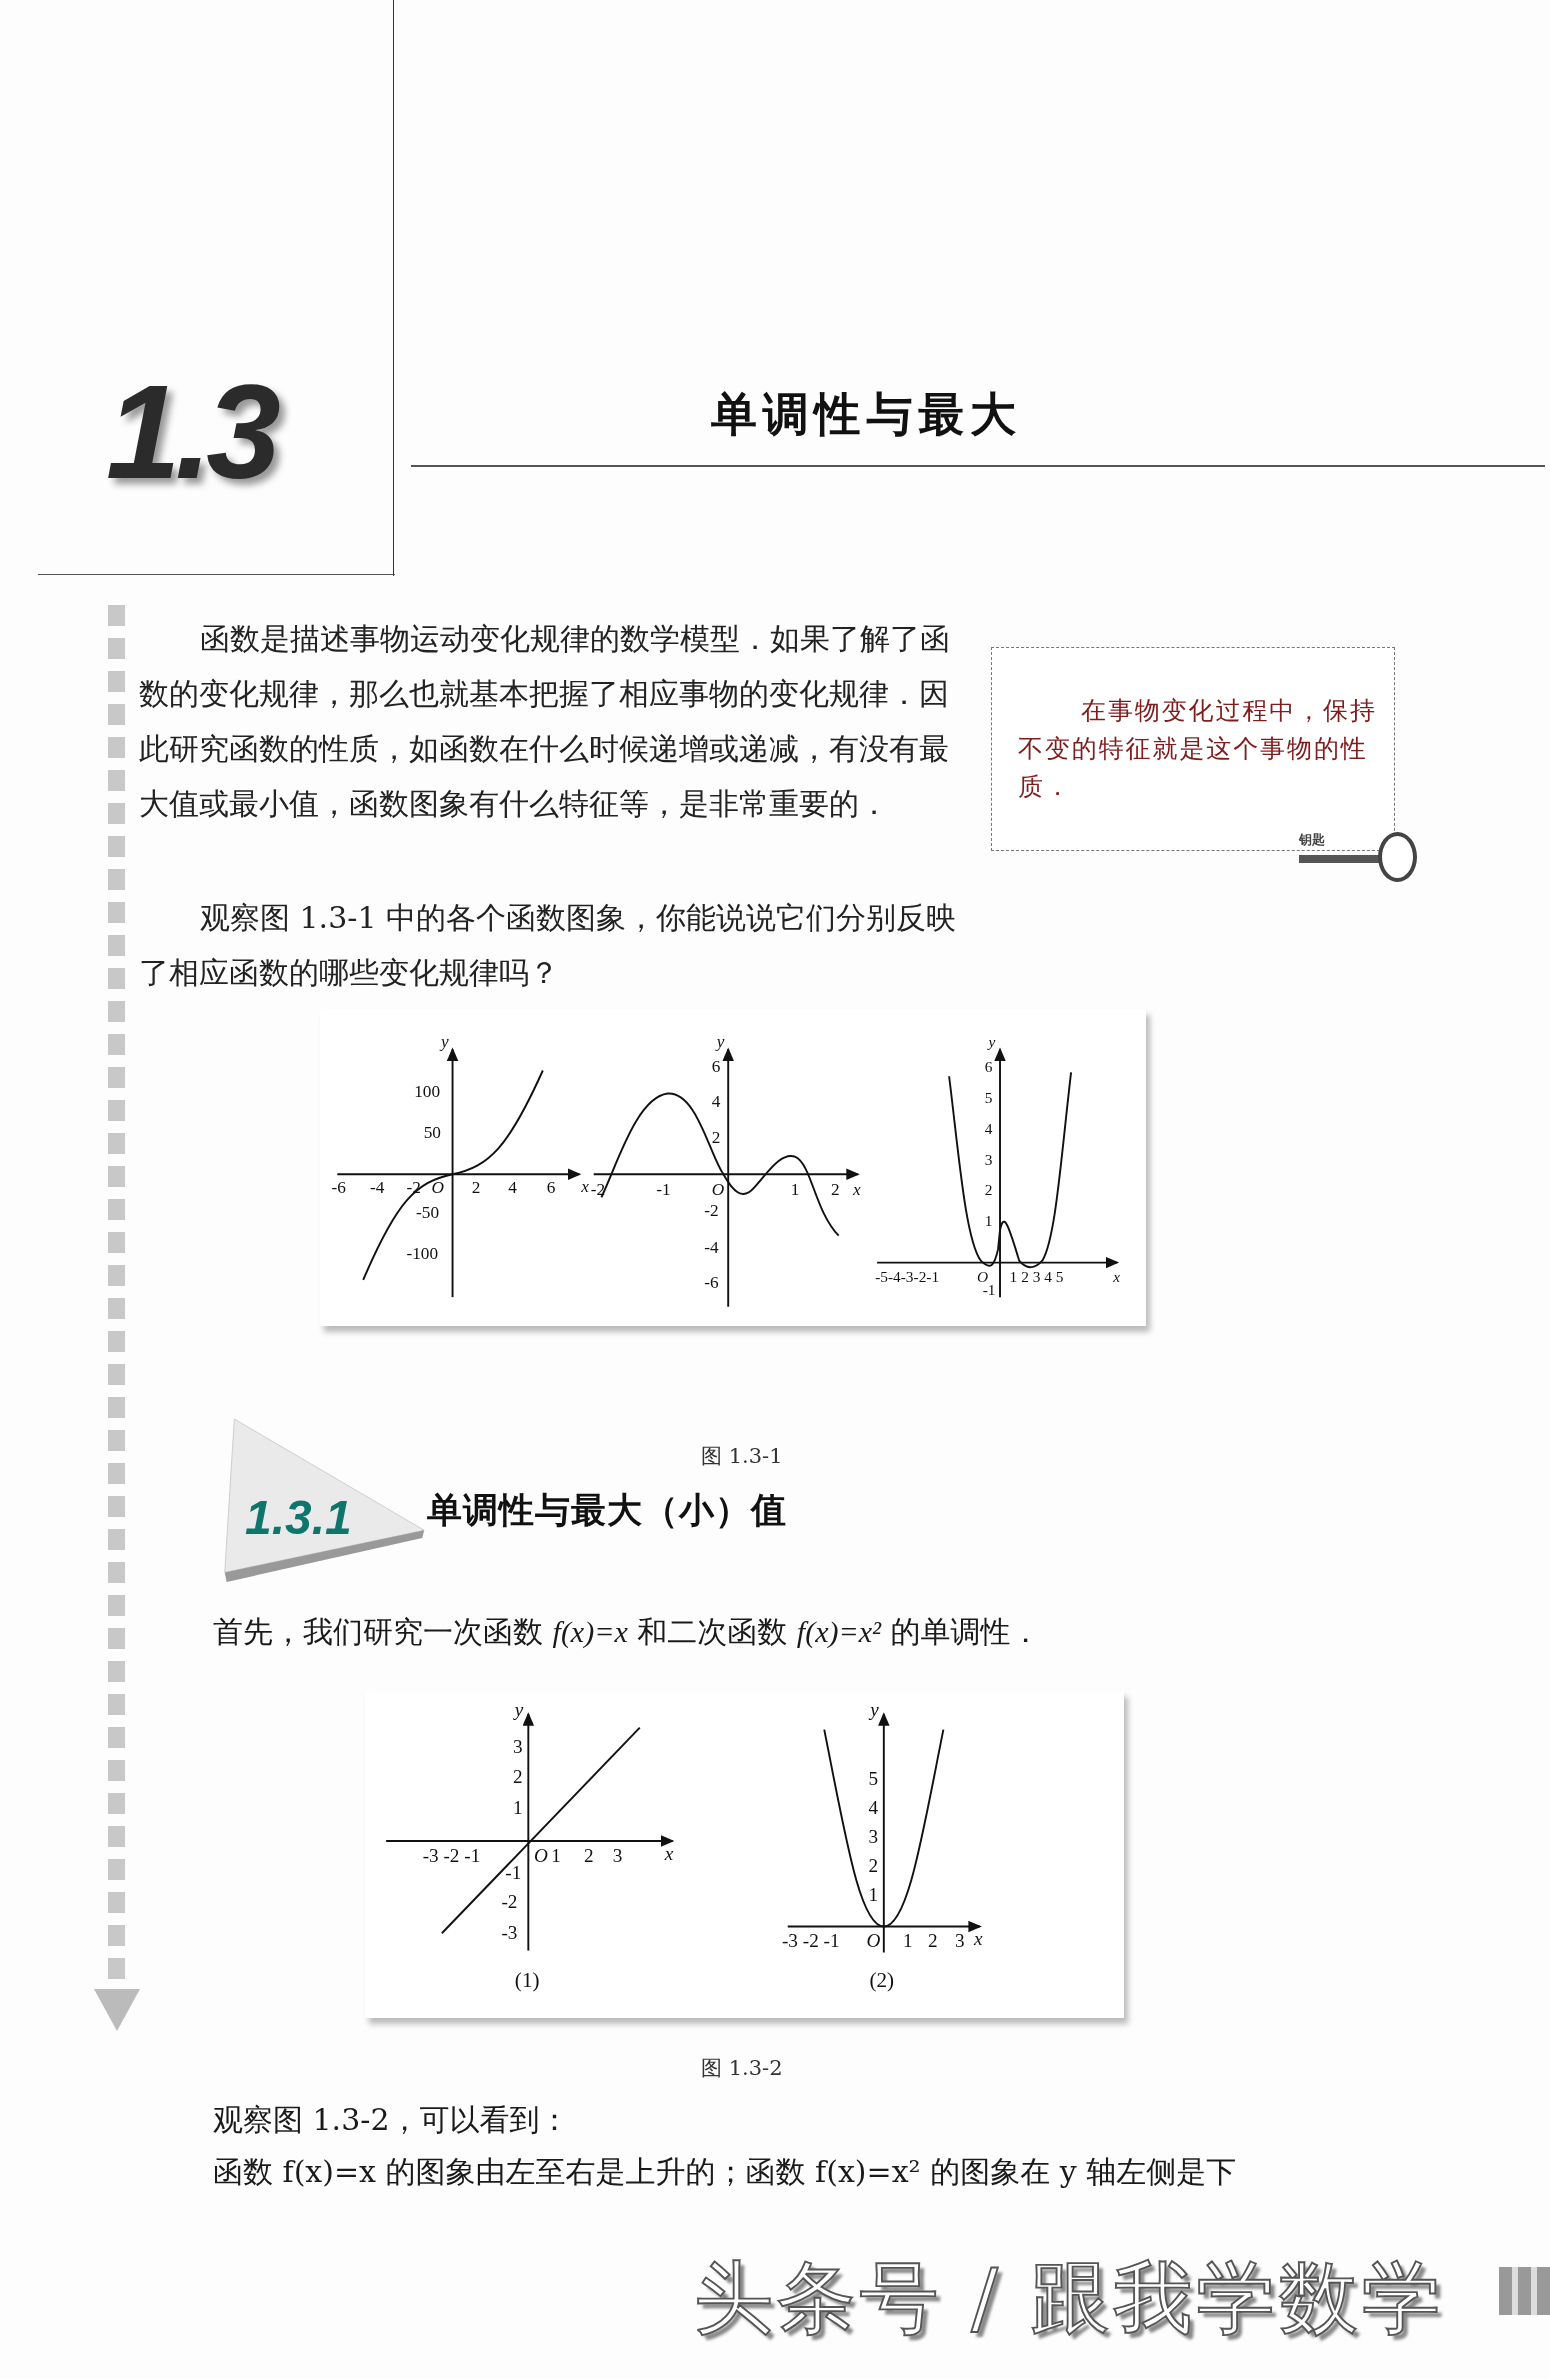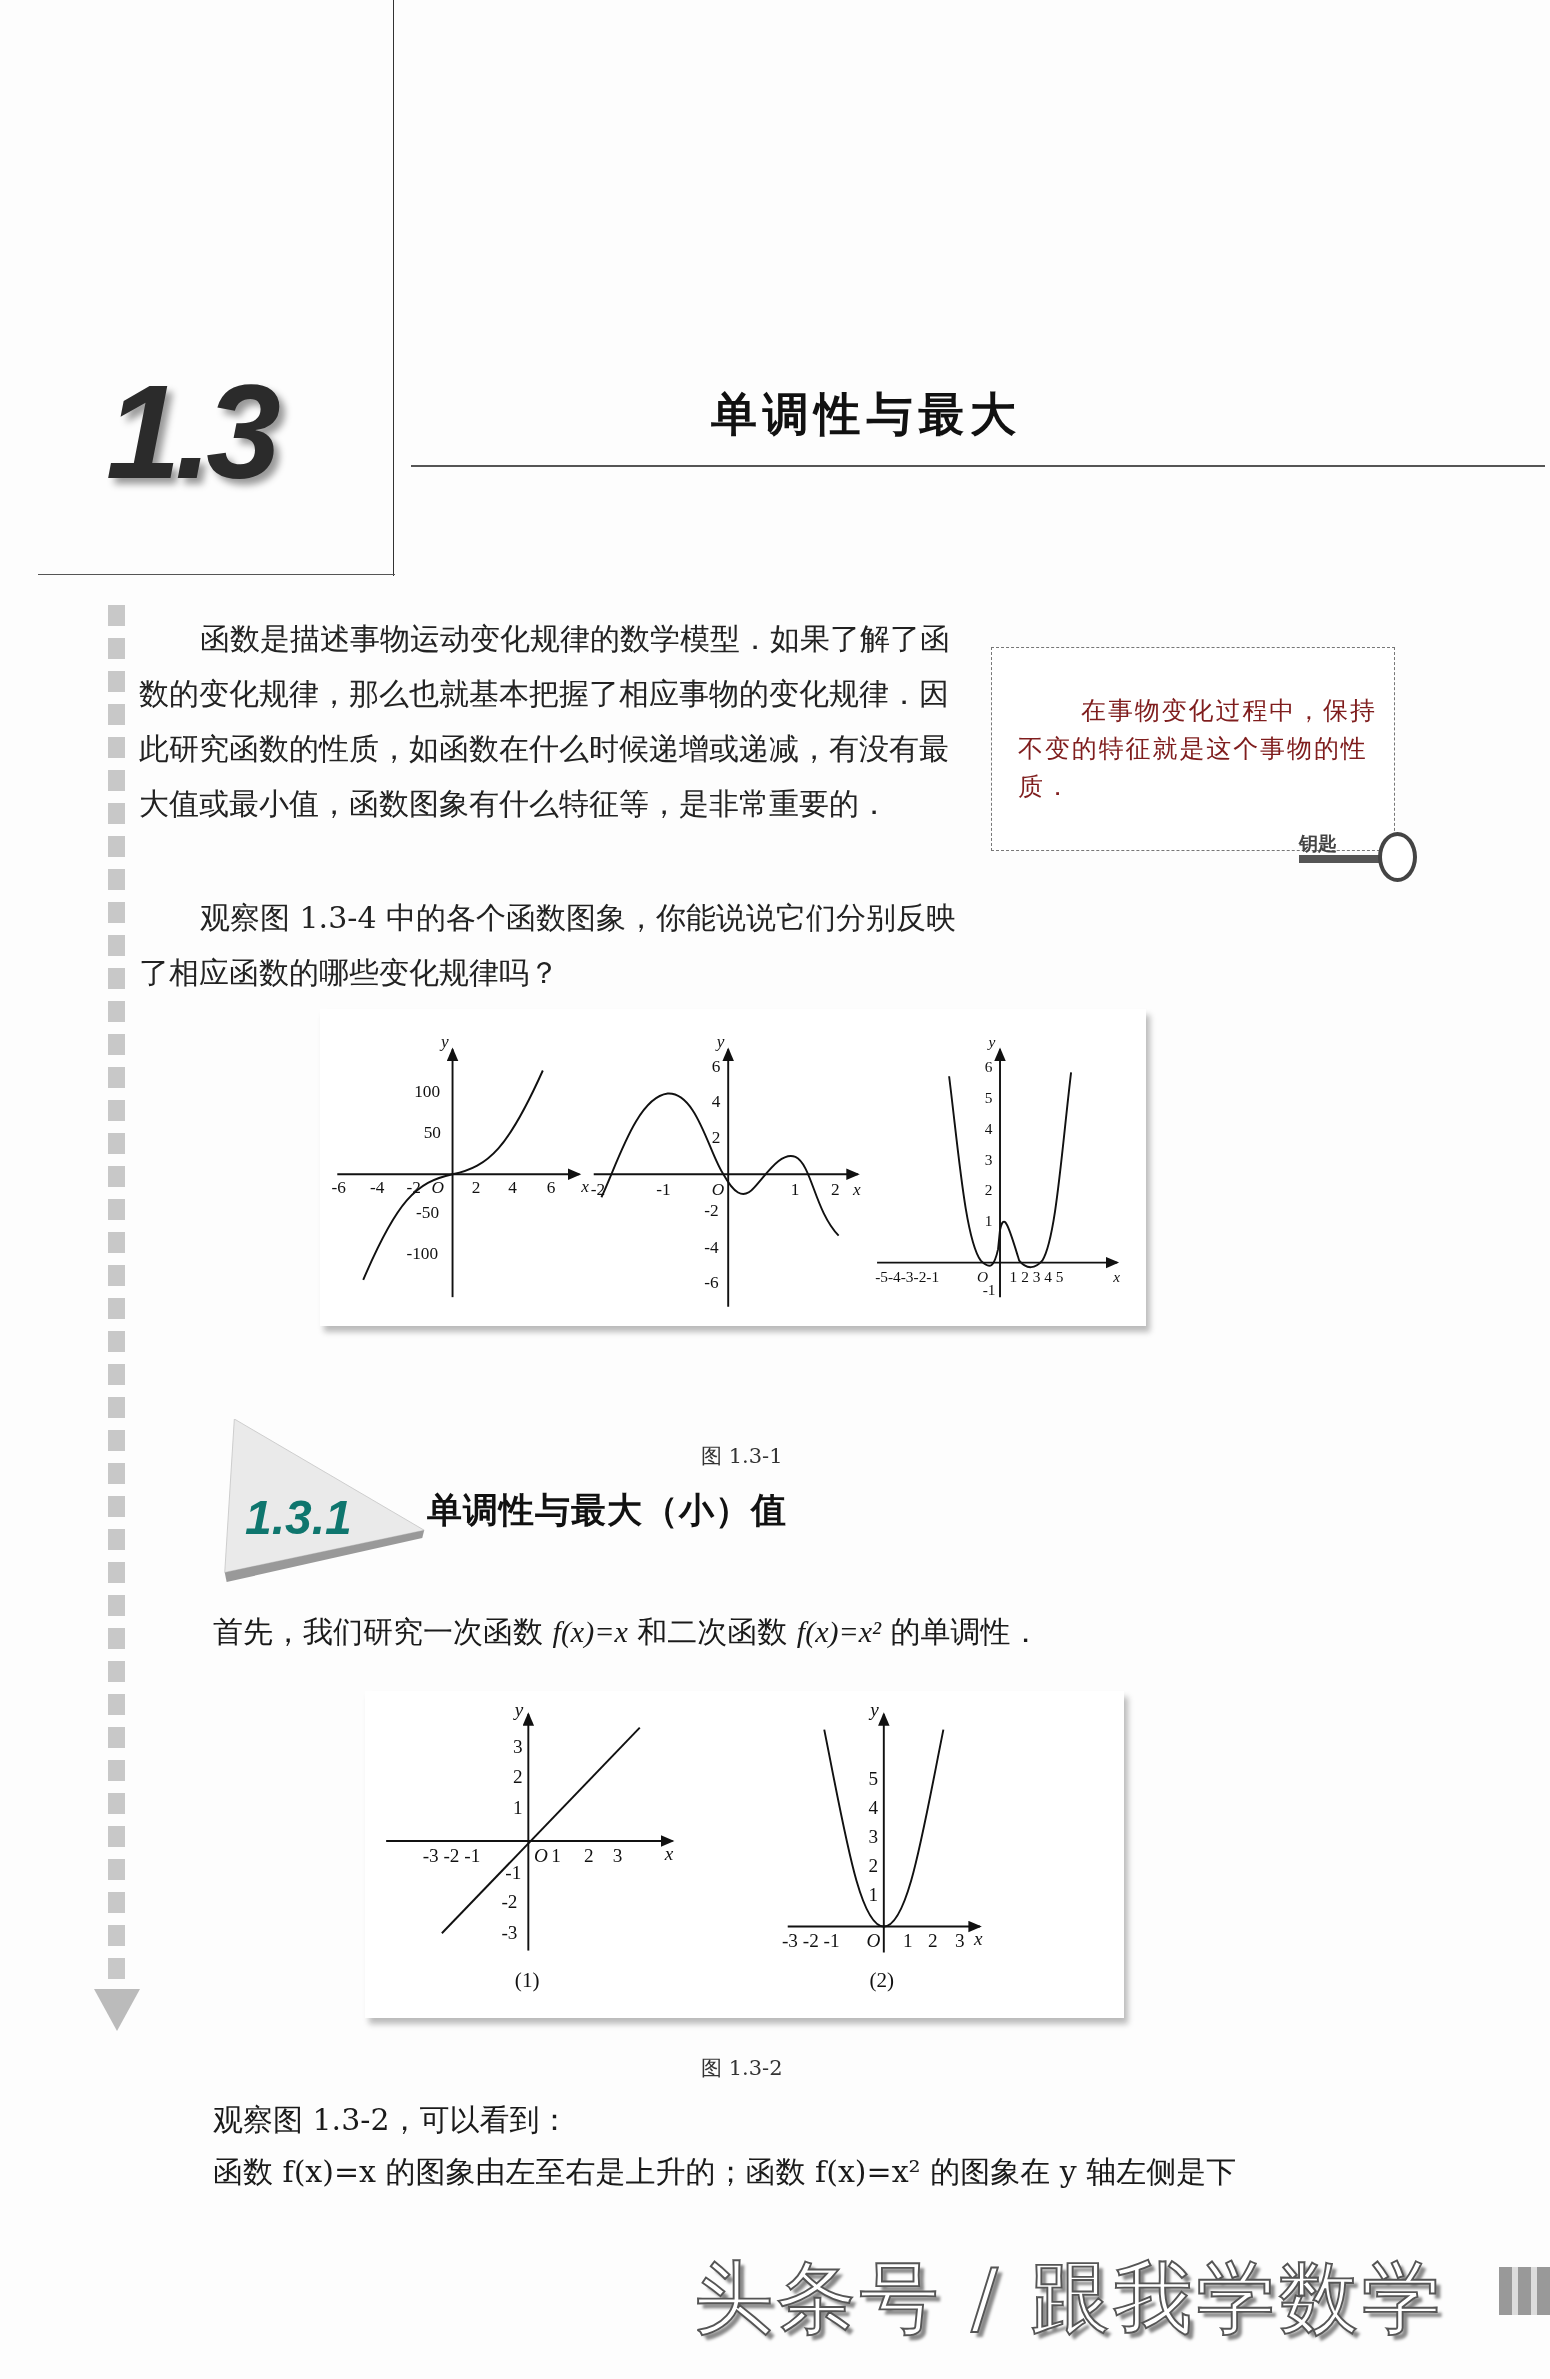--- a/index.html
+++ b/index.html
@@ -22,21 +22,21 @@
   .arrow-head { left:94px; top:1989px; width:0; height:0;
     border-left:23px solid transparent; border-right:23px solid transparent; border-top:42px solid #bbb; }
   
   .para { font-size:30px; line-height:55px; color:#222; }
   .p1 { left:139px; top:611px; width:826px; text-indent:61px; }
   .p2 { left:139px; top:890px; width:826px; text-indent:61px; }
   
   .note { left:991px; top:647px; width:402px; height:202px; border:1.9px dashed #777; background:#fff; }
   .note-text { left:1018px; top:692px; width:365px; font-size:25px; line-height:38px; text-indent:63px; letter-spacing:1.9px;
     font-family:"DejaVu Sans", sans-serif; color:#7f1d1d; }
-  .key-label { left:1299px; top:831px; font-size:19px; font-weight:bold; color:#444; font-family:"DejaVu Sans", sans-serif; }
+  .key-label { left:1299px; top:831px; font-size:13px; font-weight:bold; color:#444; font-family:"DejaVu Sans", sans-serif; }
   .key-shaft { left:1299px; top:855px; width:83px; height:7.7px; background:#555; }
   .key-ring { left:1378px; top:832px; width:31px; height:42px; border:4.8px solid #444; border-radius:50%; background:#fff; }
   
   .fig-panel { background:#fff; box-shadow: 3.8px 5.8px 5.8px #bbb; }
   .fig1 { left:320px; top:1009px; width:826px; height:317px; }
   .fig2 { left:365px; top:1691px; width:759px; height:327px; }
   .caption { font-size:21px; color:#333; }
   .cap1 { left:701px; top:1442px; }
   .cap2 { left:701px; top:2054px; }
   .sub-label { font-size:22px; color:#333; }
@@ -60,21 +60,21 @@
 <div class="abs chap-box"></div>
 <div class="abs chap-num">1.3</div>
 <div class="abs chap-bottom"></div>
 <div class="abs title-line"></div>
 <div class="abs chap-title">单调性与最大</div>
 
 <div class="abs dash-bar"></div>
 <div class="abs arrow-head"></div>
 
 <div class="abs para p1">函数是描述事物运动变化规律的数学模型．如果了解了函数的变化规律，那么也就基本把握了相应事物的变化规律．因此研究函数的性质，如函数在什么时候递增或递减，有没有最大值或最小值，函数图象有什么特征等，是非常重要的．</div>
-<div class="abs para p2">观察图 1.3-4 中的各个函数图象，你能说说它们分别反映了相应函数的哪些变化规律吗？</div>
+<div class="abs para p2">观察图 1.3-1 中的各个函数图象，你能说说它们分别反映了相应函数的哪些变化规律吗？</div>
 
 <div class="abs note"></div>
 <div class="abs note-text">在事物变化过程中，保持不变的特征就是这个事物的性质．</div>
 <div class="abs key-label">钥匙</div>
 <div class="abs key-shaft"></div>
 <div class="abs key-ring"></div>
 
 <div class="abs fig-panel fig1">
   <svg width="826" height="317" viewBox="0 0 860 330">
     <defs>

